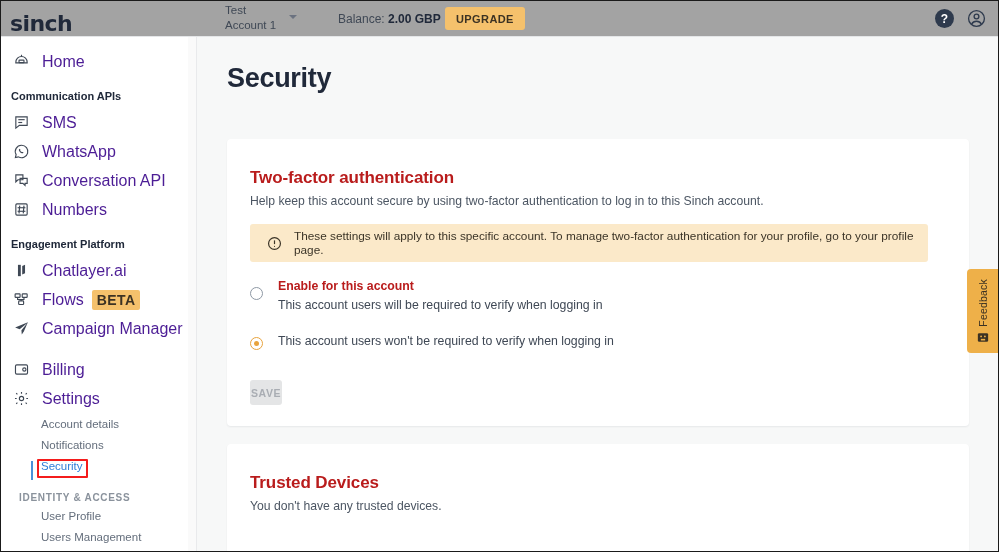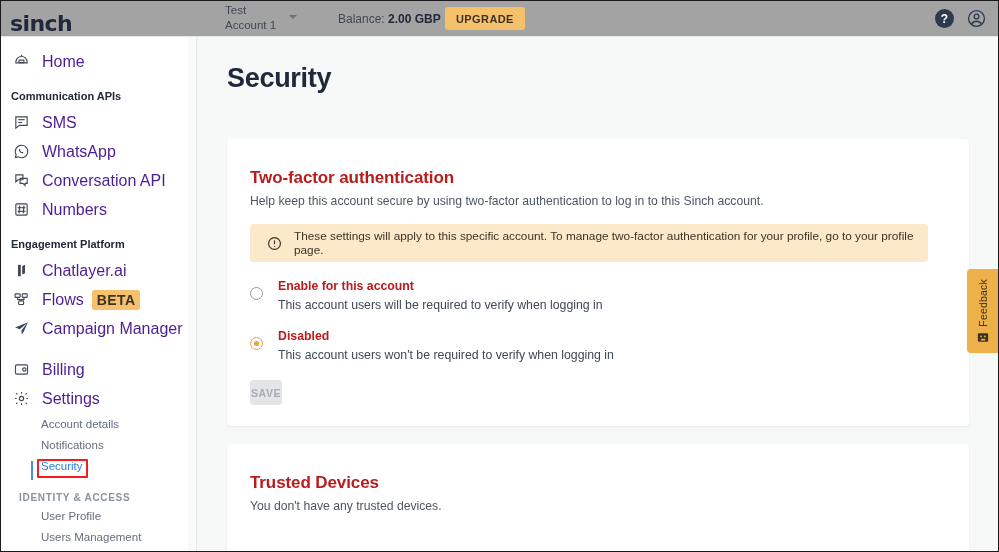--- a/index.html
+++ b/index.html
@@ -432,21 +432,20 @@
         <span class="radio"></span>
         <span class="radio-txt">
           <span class="radio-title" style="display:block">Enable for this account</span>
           <span class="radio-desc" style="display:block">This account users will be required to verify when logging in</span>
         </span>
       </div>
 
       <div class="radio-row r2">
         <span class="radio sel"></span>
         <span class="radio-txt">
-          <span class="radio-title" style="display:block">Disabled</span>
           <span class="radio-desc" style="display:block">This account users won't be required to verify when logging in</span>
         </span>
       </div>
 
       <button class="save-btn">SAVE</button>
     </div>
 
     <div class="card card-2">
       <div class="card-h">Trusted Devices</div>
       <div class="card-sub">You don't have any trusted devices.</div>

